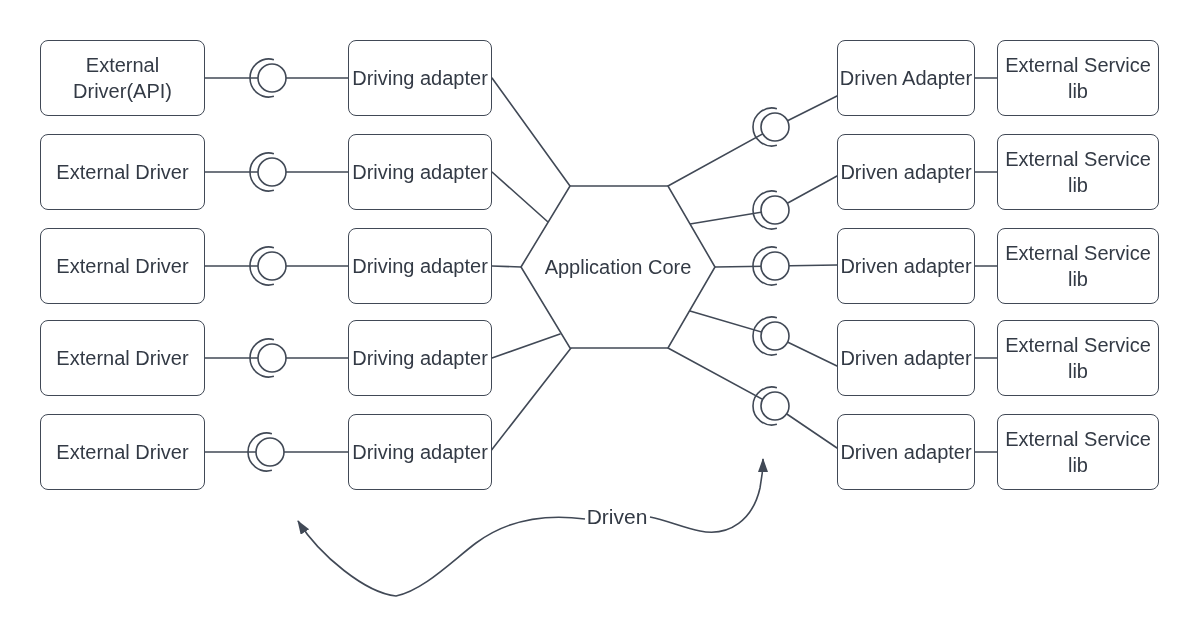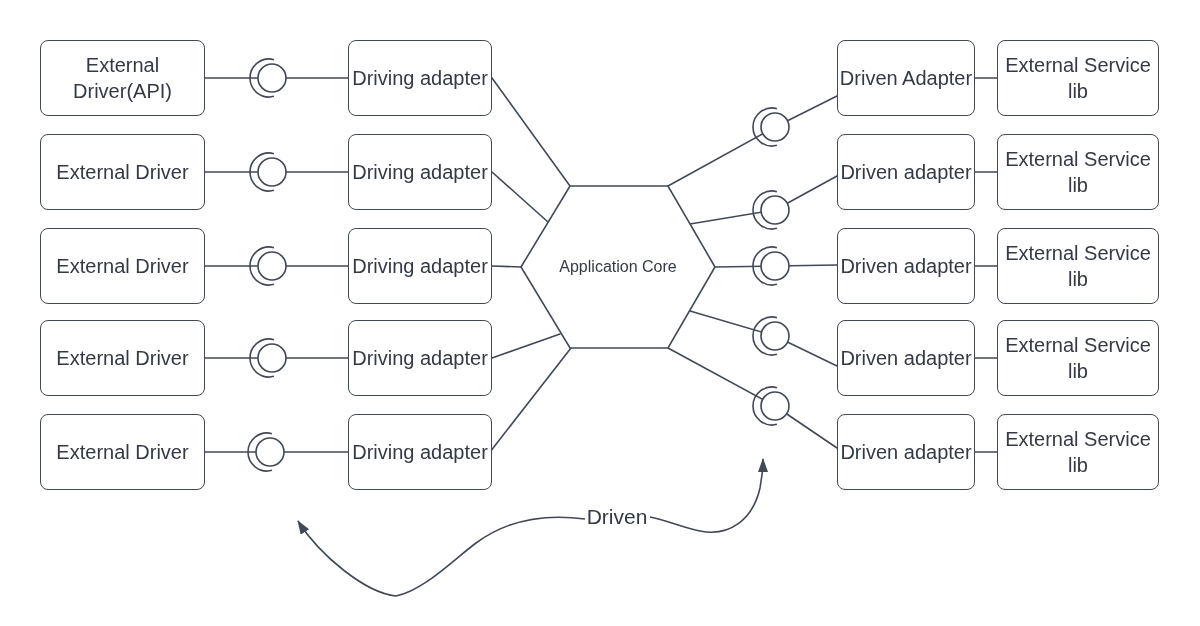--- a/index.html
+++ b/index.html
@@ -27,21 +27,21 @@
     display:flex;align-items:center;justify-content:center;
     text-align:center;
     font-size:20px;line-height:1.32;
     color:var(--text);
     padding:0 1px;
   }
   .plainlabel{
     position:absolute;
     display:flex;align-items:center;justify-content:center;
     text-align:center;
-    font-size:16px;line-height:1.32;
+    font-size:20px;line-height:1.32;
     color:var(--text);
   }
 </style>
 </head>
 <body>
 
 <div class="canvas">
 
   <svg class="layer" width="1200" height="626" viewBox="0 0 1200 626">
     <defs>

